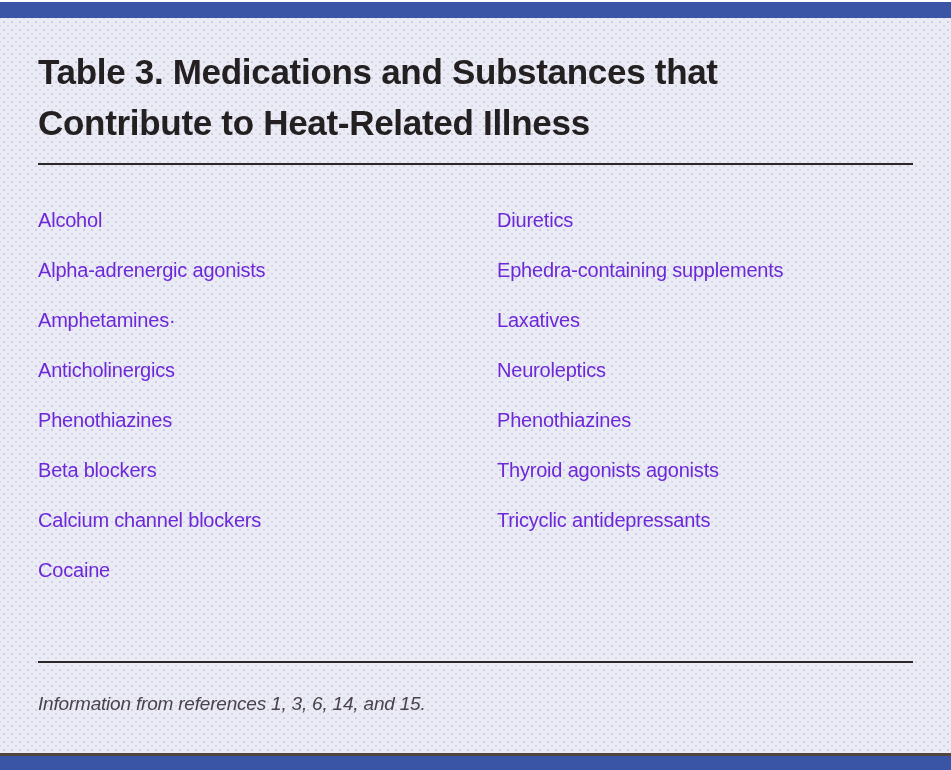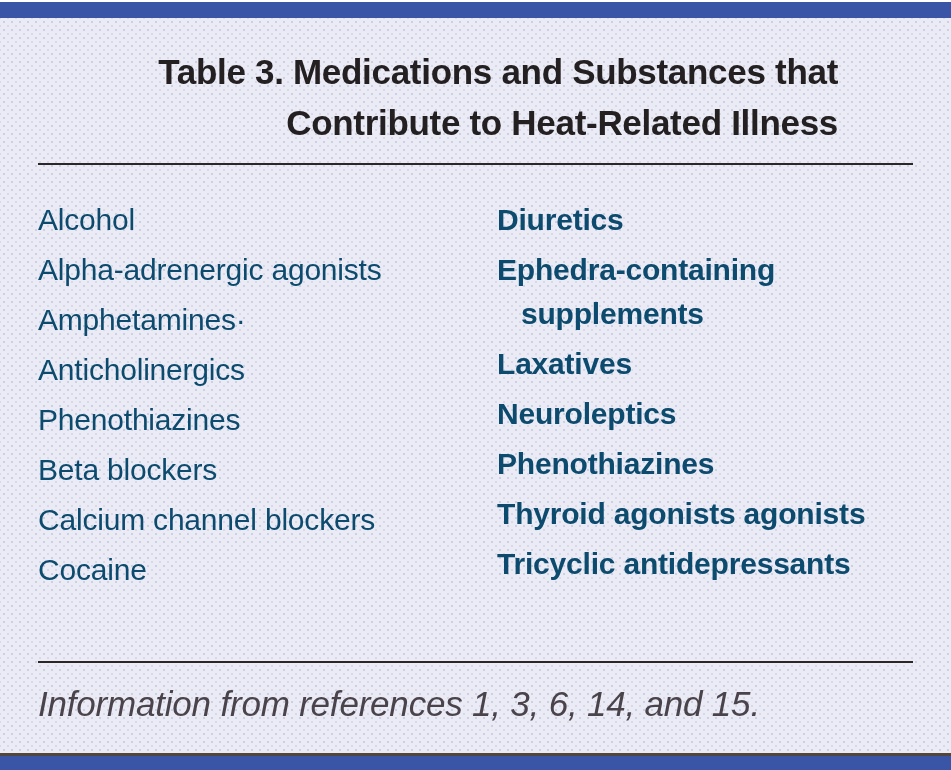--- a/index.html
+++ b/index.html
@@ -36,47 +36,46 @@
       radial-gradient(rgba(170,175,208,0.30) 1px, transparent 1.4px);
     background-size: 8px 8px, 8px 8px;
     background-position: 0 0, 4px 4px;
   }
 
   .title {
     position: absolute; left: 38px; top: 46px; width: 800px;
     font-size: 35px; font-weight: bold; line-height: 51px;
     letter-spacing: -0.3px;
     color: #242022;
-    text-align: right;
   }
 
   .rule {
     position: absolute; left: 38px; width: 875px; height: 2px;
     background: #2b2628;
   }
   .rule-top { top: 163px; }
   .rule-bottom { top: 661px; }
 
   ul.med-list {
     position: absolute; top: 198px;
     margin: 0; padding: 0; list-style: none;
   }
   .col-left  { left: 38px;  width: 445px; }
-  .col-right { left: 497px; width: 412px; font-weight: bold; }
+  .col-right { left: 497px; width: 412px; }
 
   ul.med-list li {
-    font-size: 30px; line-height: 44px; margin-bottom: 6px;
-    color: #0c4a6e;
+    font-size: 20px; line-height: 44px; margin-bottom: 6px;
+    color: #6d28d9;
     letter-spacing: -0.2px;
     padding-left: 24px; text-indent: -24px; 
   }
 
   .footnote {
     position: absolute; left: 38px; top: 686px; width: 870px;
-    font-size: 35px; line-height: 36px; font-style: italic;
+    font-size: 19px; line-height: 36px; font-style: italic;
     color: #4a434b;
     letter-spacing: -0.2px;
   }
 </style>
 </head>
 <body>
 
 <div class="canvas">
   <div class="top-bar"></div>
   <div class="paper"></div>

